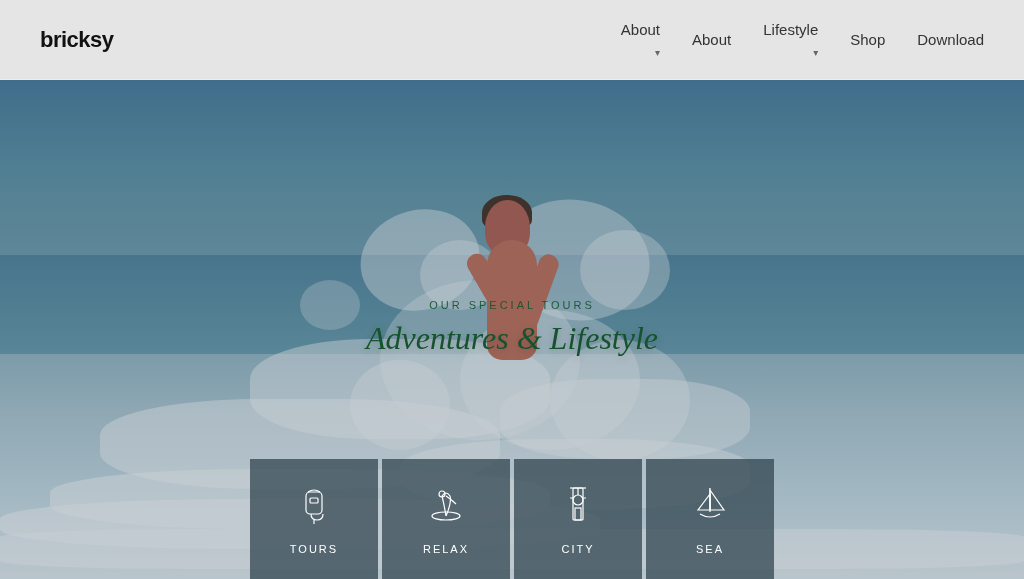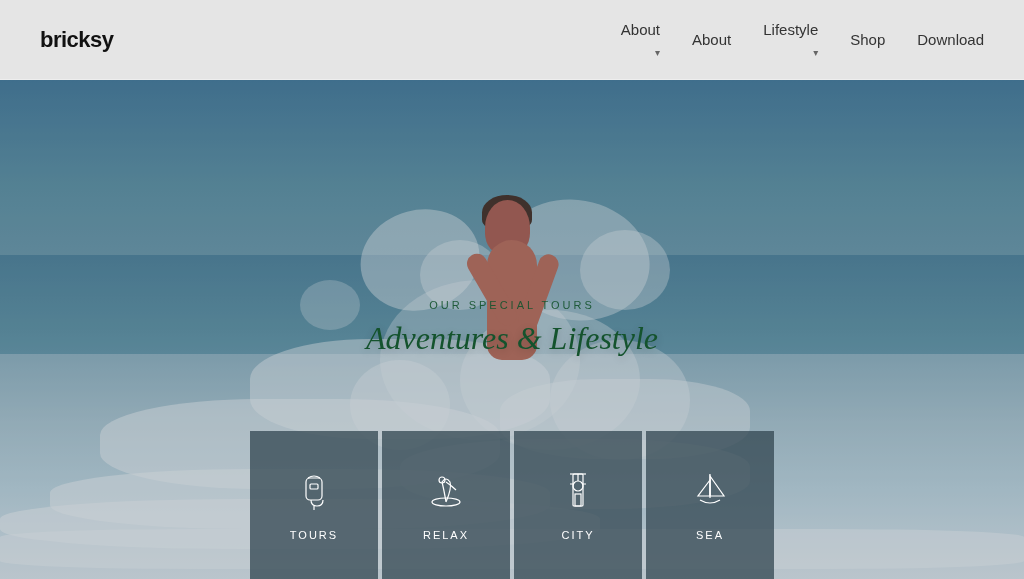--- a/index.html
+++ b/index.html
@@ -212,21 +212,21 @@
       left: 50%;
       transform: translateX(-50%);
       display: flex;
       gap: 4px;
       z-index: 6;
       padding-bottom: 0;
     }
 
     .tour-card {
       width: 128px;
-      height: 148px;
+      height: 120px;
       background: rgba(50, 70, 80, 0.75);
       display: flex;
       flex-direction: column;
       align-items: center;
       justify-content: center;
       gap: 14px;
       cursor: pointer;
       transition: background 0.2s;
     }
 

